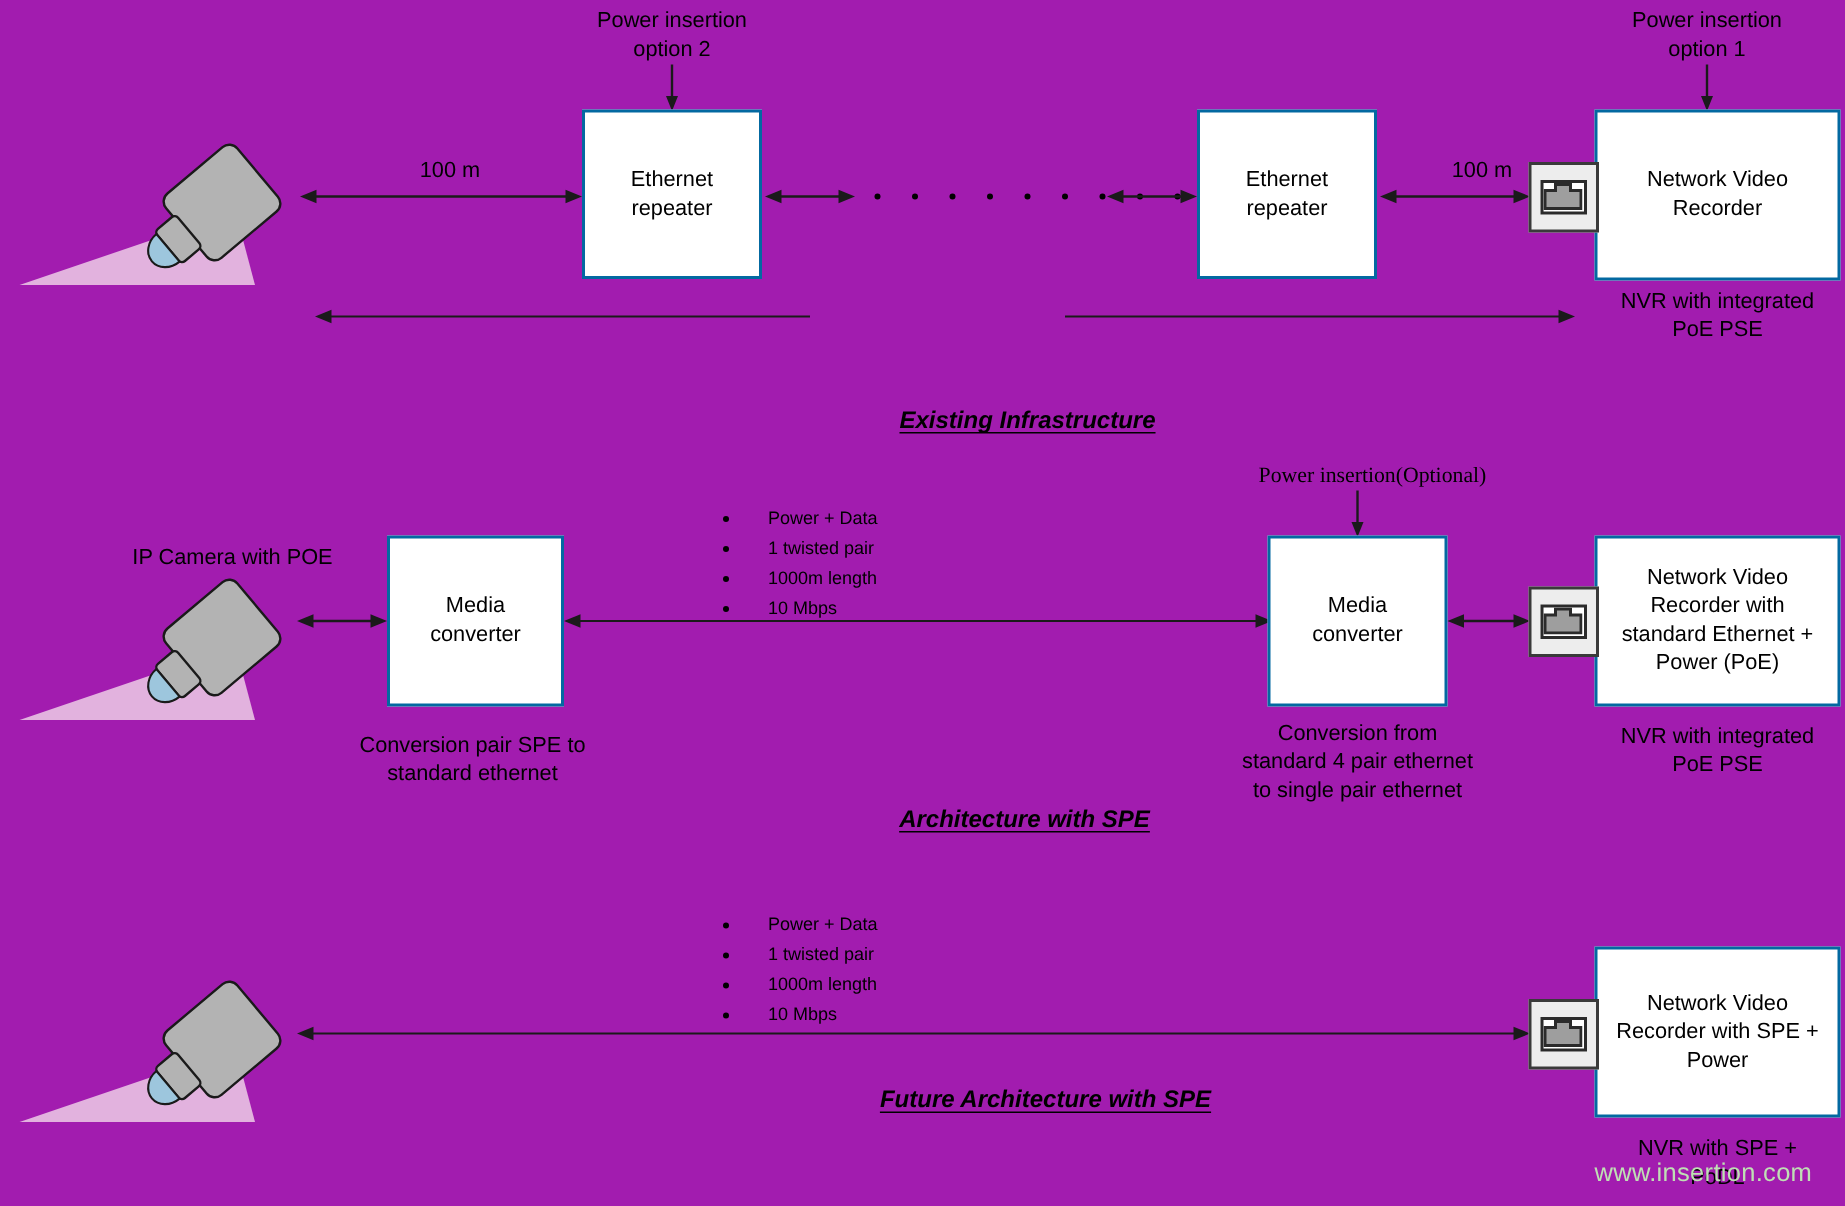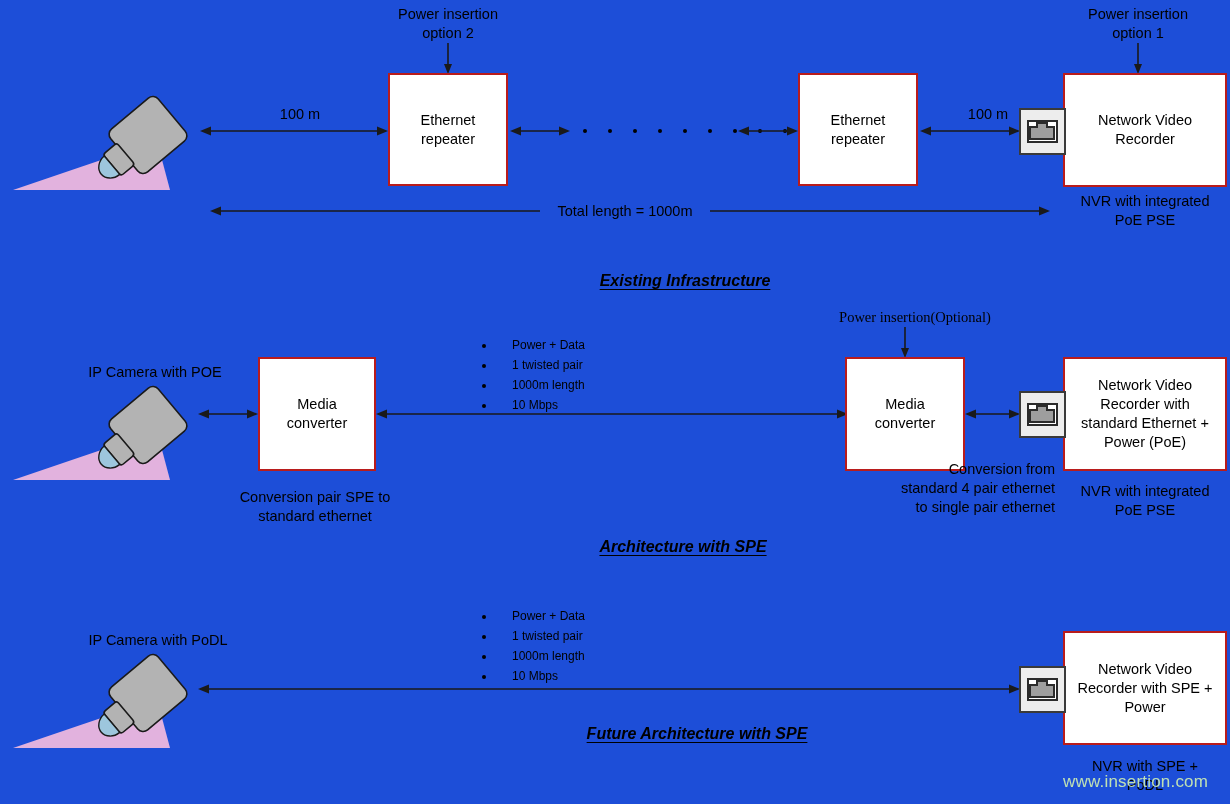--- a/index.html
+++ b/index.html
@@ -8,21 +8,21 @@
     background: #ffffff;
   }
   body {
     font-family: "Liberation Sans", sans-serif;
     color: #000000;
   }
   #canvas {
     position: relative;
     width: 1230px;
     height: 804px;
-    background: #1d4ed8;
+    background: #a21caf;
     overflow: hidden;
   }
 
   
   .lbl {
     position: absolute;
     font-size: 14.5px;
     line-height: 19px;
     color: #000;
     white-space: pre;
@@ -37,21 +37,21 @@
     font-weight: 600;
     text-decoration: underline;
     text-underline-offset: 3px;
     white-space: pre;
     transform: translateX(-50%);
   }
 
   
   .box {
     position: absolute;
-    border: 2px solid #b91c1c;
+    border: 2px solid #0369a1;
     background: #ffffff;
     box-sizing: border-box;
     display: flex;
     align-items: center;
     justify-content: center;
     text-align: center;
     font-size: 14.5px;
     line-height: 19px;
     white-space: pre-line;
   }
@@ -205,21 +205,20 @@
 
   <div class="lbl center" style="left:1145px; top:192px; width:210px;">NVR with integrated
 PoE PSE</div>
 
   <svg class="arrow-svg" style="left:210px; top:204px;" width="840" height="14">
     <line x1="8" y1="7" x2="330" y2="7" stroke="#1a1a1a" stroke-width="1.3"></line>
     <line x1="500" y1="7" x2="832" y2="7" stroke="#1a1a1a" stroke-width="1.3"></line>
     <polygon points="0,7 11,2.5 11,11.5" fill="#1a1a1a"></polygon>
     <polygon points="840,7 829,2.5 829,11.5" fill="#1a1a1a"></polygon>
   </svg>
-  <div class="lbl center" style="left:625px; top:202px; width:220px;">Total length = 1000m</div>
 
   <div class="section-title" style="left:685px; top:256px;margin-top:16px;">Existing Infrastructure</div>
 
   <div class="lbl center" style="left:155px; top:363px; width:230px;">IP Camera with POE</div>
 
   <div class="camera" style="left:5px; top:385px;">
     <svg width="185" height="105" viewBox="0 0 185 105">
       <polygon points="8,95 152,46 165,95" fill="#e2b2de"></polygon>
       <g transform="rotate(-40 143 40)">
         <rect x="112" y="12" width="62" height="56" rx="7" ry="7" fill="#b3b3b3" stroke="#1a1a1a" stroke-width="1.6"></rect>
@@ -256,21 +255,21 @@
   </svg>
 
   <div class="lbl center" style="left:915px; top:308px; width:280px;font-family:Liberation Serif, serif;">Power insertion(Optional)</div>
   <svg class="arrow-svg" style="left:898px; top:327px;" width="16" height="32">
     <line x1="7" y1="0" x2="7" y2="22" stroke="#1a1a1a" stroke-width="1.6"></line>
     <polygon points="7,31 3,21 11,21" fill="#1a1a1a"></polygon>
   </svg>
 
   <div class="box" style="left:845px; top:357px; width:120px; height:114px;">Media
 converter</div>
-  <div class="lbl center" style="left:905px; top:460px; width:300px;text-align:right;">Conversion from
+  <div class="lbl center" style="left:905px; top:480px; width:300px;">Conversion from
 standard 4 pair ethernet
 to single pair ethernet</div>
 
   <svg class="arrow-svg" style="left:965px; top:407px;" width="55" height="14">
     <line x1="8" y1="7" x2="47" y2="7" stroke="#1a1a1a" stroke-width="1.6"></line>
     <polygon points="0,7 11,2.5 11,11.5" fill="#1a1a1a"></polygon>
     <polygon points="55,7 44,2.5 44,11.5" fill="#1a1a1a"></polygon>
   </svg>
 
   <div class="jack" style="left:1019px; top:391px; width:47px; height:47px;">
@@ -283,21 +282,20 @@
 
   <div class="box" style="left:1063px; top:357px; width:164px; height:114px;">Network Video
 Recorder with
 standard Ethernet +
 Power (PoE)</div>
   <div class="lbl center" style="left:1145px; top:482px; width:210px;">NVR with integrated
 PoE PSE</div>
 
   <div class="section-title" style="left:683px; top:538px;">Architecture with SPE</div>
 
-  <div class="lbl center" style="left:158px; top:631px; width:240px;">IP Camera with PoDL</div>
 
   <div class="camera" style="left:5px; top:653px;">
     <svg width="185" height="105" viewBox="0 0 185 105">
       <polygon points="8,95 152,46 165,95" fill="#e2b2de"></polygon>
       <g transform="rotate(-40 143 40)">
         <rect x="112" y="12" width="62" height="56" rx="7" ry="7" fill="#b3b3b3" stroke="#1a1a1a" stroke-width="1.6"></rect>
         <rect x="96" y="26" width="18" height="28" rx="3" ry="3" fill="#b3b3b3" stroke="#1a1a1a" stroke-width="1.6"></rect>
         <path d="M96,28 a14,12 0 0 0 0,24 z" fill="#9dc6dd" stroke="#1a1a1a" stroke-width="1.4"></path>
       </g>
     </svg>

